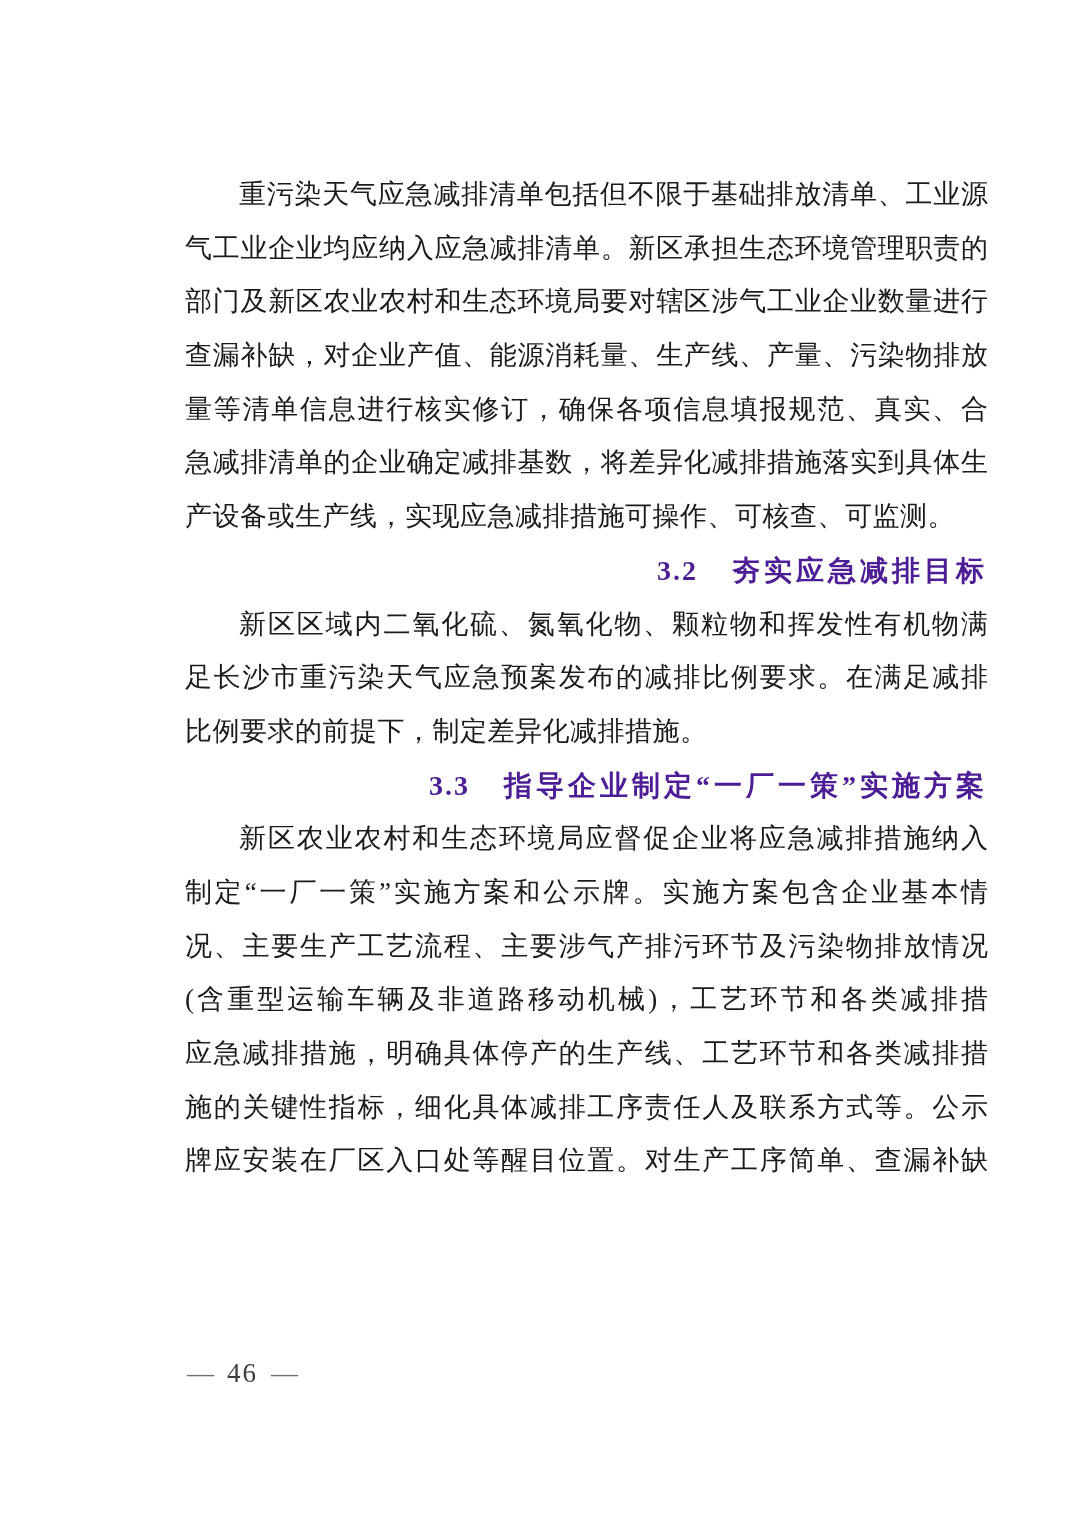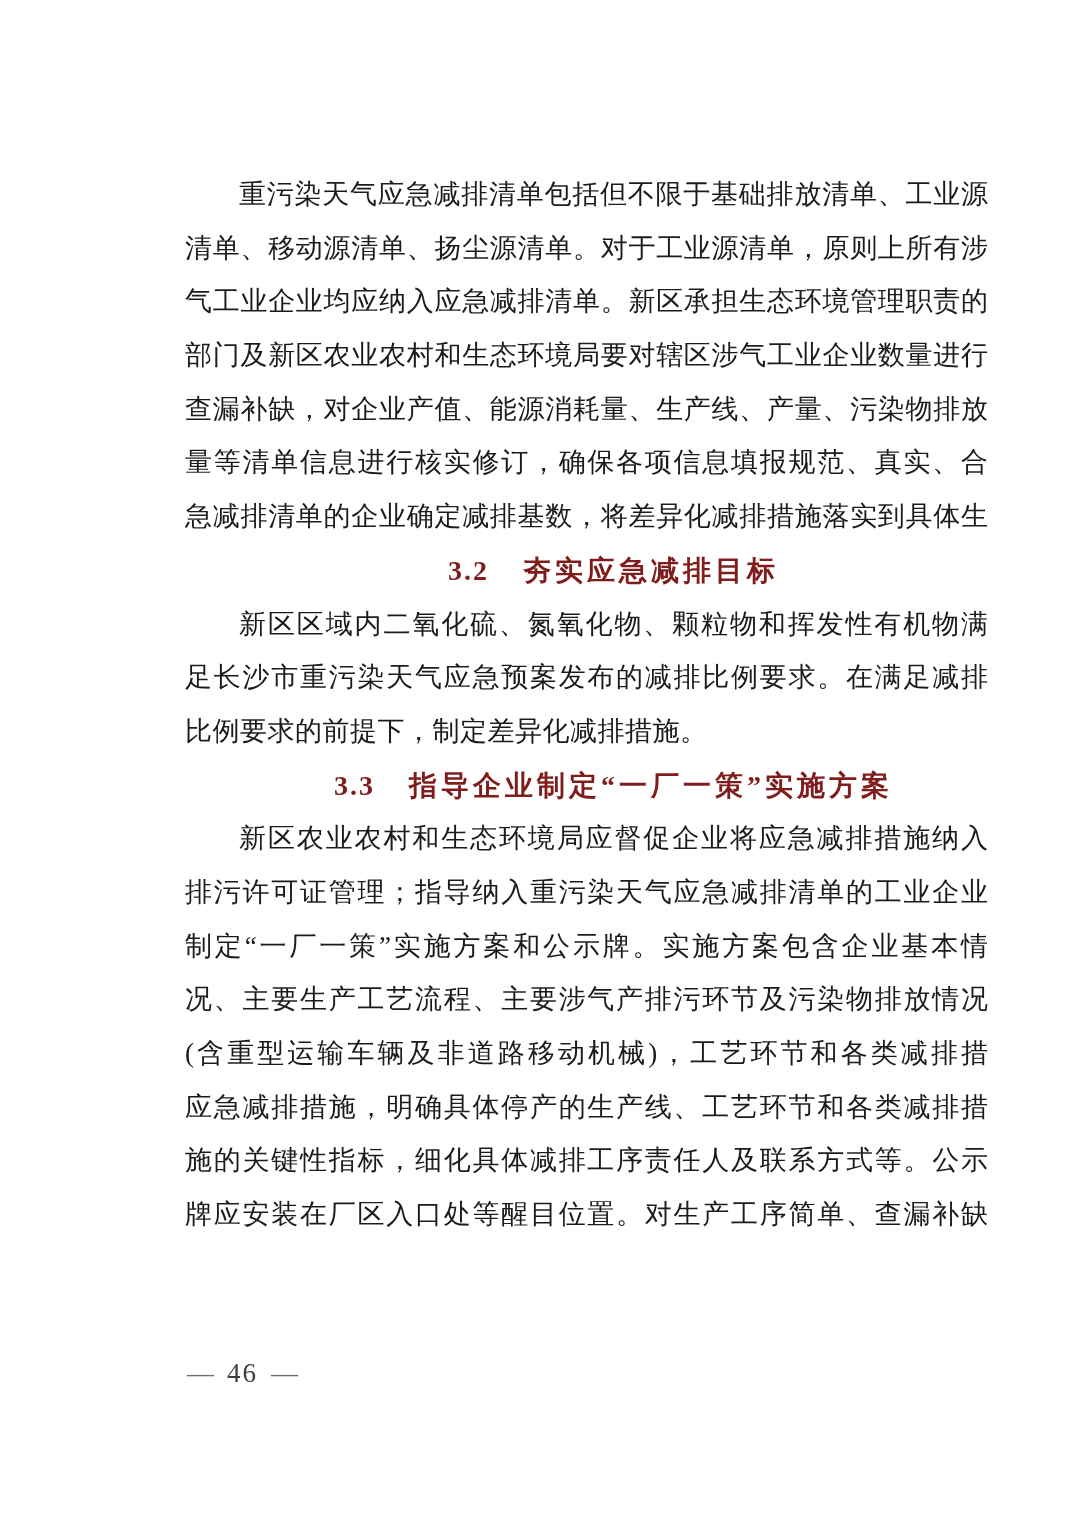--- a/index.html
+++ b/index.html
@@ -28,24 +28,24 @@
     text-justify: inter-character;
     overflow: hidden;
   }
   .just { text-align-last: justify; }
   .noj  { text-align-last: auto; letter-spacing: 0.5px; }
   .indent { text-indent: 54px; }
   .heading {
     font-weight: bold;
     padding-left: 54px;
     font-size: 28px;
-    text-align: center;
+    text-align: right;
     text-align-last: auto;
     letter-spacing: 4px;
-    color: #7f1d1d;
+    color: #4c1d95;
   }
   .heading .hnum {
     letter-spacing: 2px;
     margin-right: 34px;
     font-family: "Liberation Serif", serif;
   }
   .footer {
     position: absolute;
     left: 139px;
     top: 1358px;
@@ -58,41 +58,40 @@
   .footer .dash { color: #6e6e6e; letter-spacing: 0; }
   .footer .pnum { letter-spacing: 2px; text-align: center; }
 </style>
 </head>
 <body>
 
 <div class="page">
   <div class="text-area">
 
     <div class="ln just indent">重污染天气应急减排清单包括但不限于基础排放清单、工业源</div>
-    <div class="ln just">清单、移动源清单、扬尘源清单。对于工业源清单，原则上所有涉</div>
     <div class="ln just">气工业企业均应纳入应急减排清单。新区承担生态环境管理职责的</div>
     <div class="ln just">部门及新区农业农村和生态环境局要对辖区涉气工业企业数量进行</div>
     <div class="ln just">查漏补缺，对企业产值、能源消耗量、生产线、产量、污染物排放</div>
     <div class="ln just">量等清单信息进行核实修订，确保各项信息填报规范、真实、合</div>
     <div class="ln just">急减排清单的企业确定减排基数，将差异化减排措施落实到具体生</div>
+    <div class="ln noj">产设备或生产线，实现应急减排措施可操作、可核查、可监测。</div>
 
     <div class="ln heading">
       <span class="hnum">3.2</span><span>夯实应急减排目标</span>
     </div>
 
     <div class="ln just indent">新区区域内二氧化硫、氮氧化物、颗粒物和挥发性有机物满</div>
     <div class="ln just">足长沙市重污染天气应急预案发布的减排比例要求。在满足减排</div>
     <div class="ln noj">比例要求的前提下，制定差异化减排措施。</div>
 
     <div class="ln heading">
       <span class="hnum">3.3</span><span>指导企业制定“一厂一策”实施方案</span>
     </div>
 
     <div class="ln just indent">新区农业农村和生态环境局应督促企业将应急减排措施纳入</div>
-    <div class="ln just">排污许可证管理；指导纳入重污染天气应急减排清单的工业企业</div>
     <div class="ln just">制定“一厂一策”实施方案和公示牌。实施方案包含企业基本情</div>
     <div class="ln just">况、主要生产工艺流程、主要涉气产排污环节及污染物排放情况</div>
     <div class="ln just">(含重型运输车辆及非道路移动机械)，工艺环节和各类减排措</div>
     <div class="ln just">应急减排措施，明确具体停产的生产线、工艺环节和各类减排措</div>
     <div class="ln just">施的关键性指标，细化具体减排工序责任人及联系方式等。公示</div>
     <div class="ln just">牌应安装在厂区入口处等醒目位置。对生产工序简单、查漏补缺</div>
 
   </div>
 
   <div class="footer">

